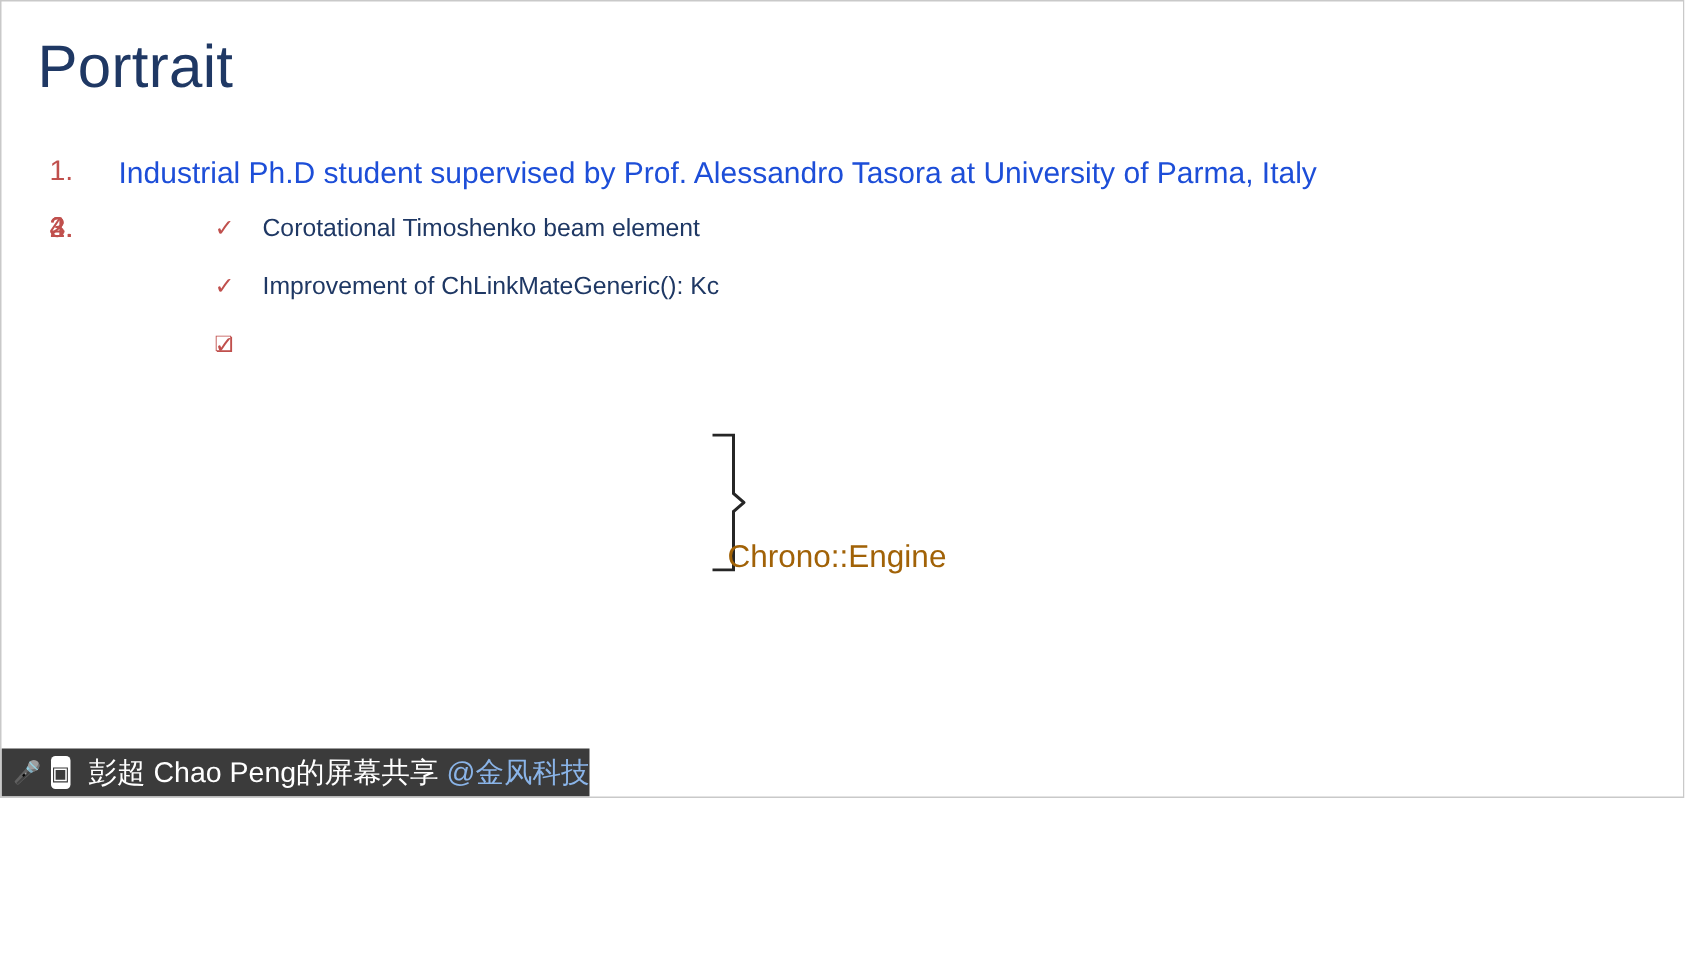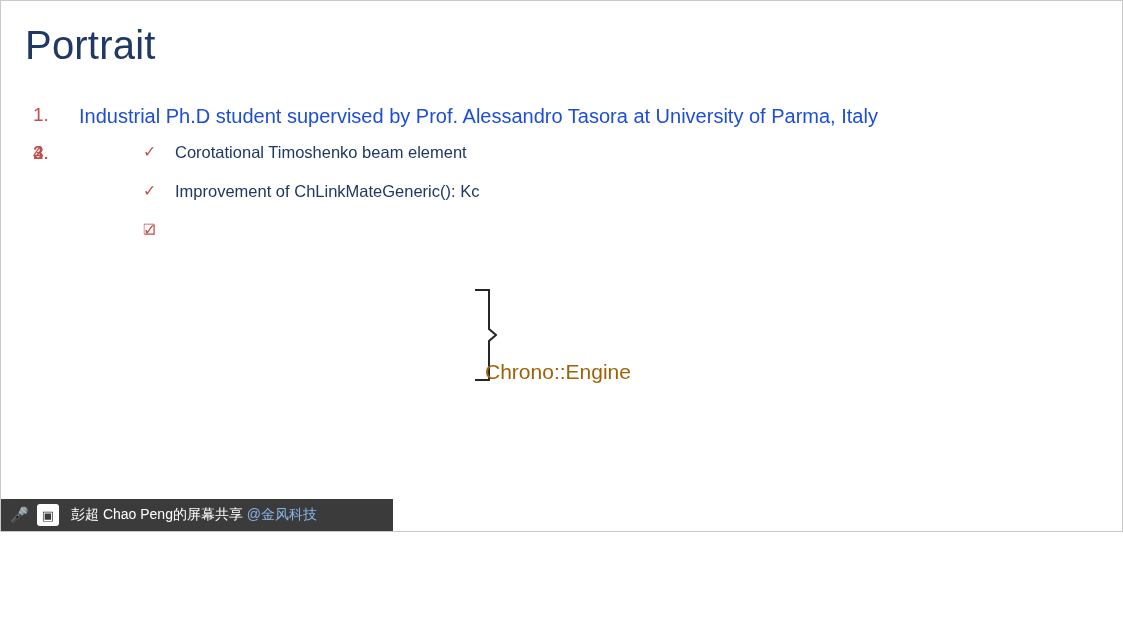--- a/index.html
+++ b/index.html
@@ -115,21 +115,21 @@
     border-radius: 3px;
   }
   .tb-icon.mic { color: #e8b4b4; font-size: 15px; }
   .tb-icon.cam {
     background: #ffffff;
     color: #3b3b3b;
     font-size: 13px;
   }
   .tb-text {
     color: #ffffff;
-    font-size: 14px;
+    font-size: 19px;
     margin-left: 6px;
     white-space: nowrap;
   }
   .tb-text .handle { color: #8ab4e8; }
 </style>
 </head>
 <body>
 
 <div class="slide">
 

